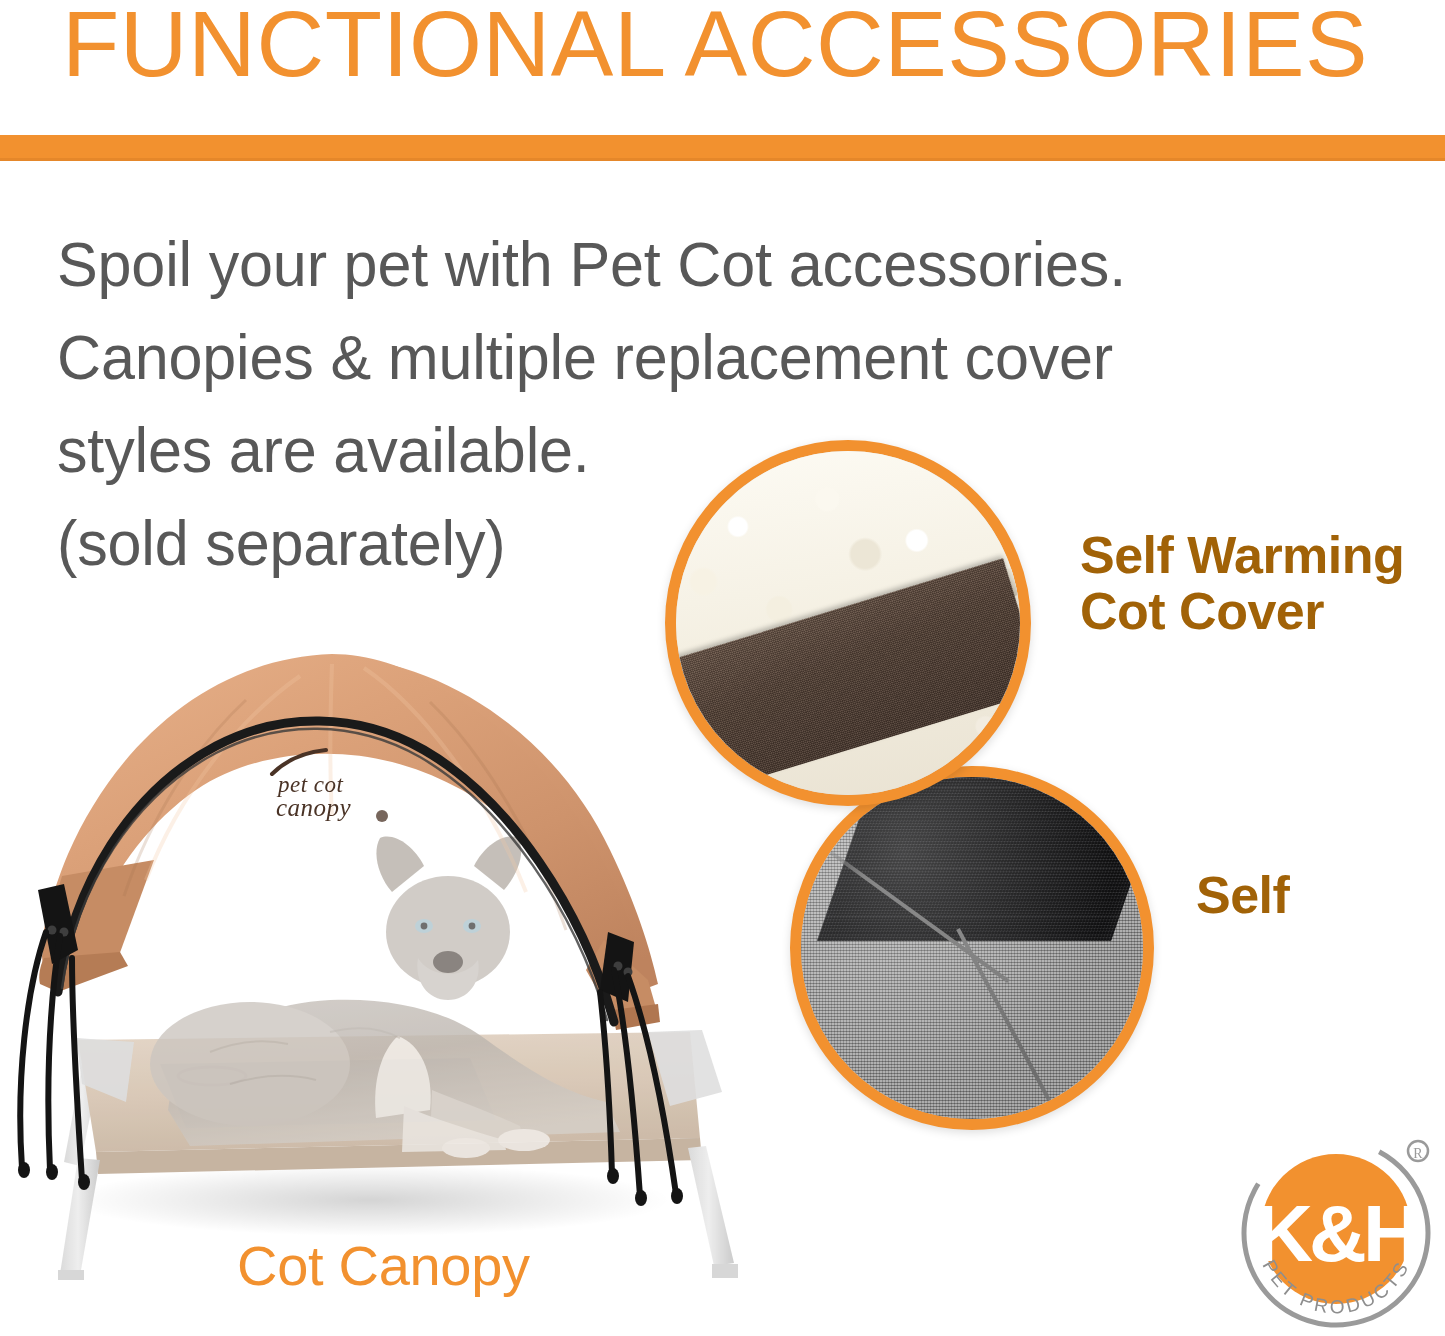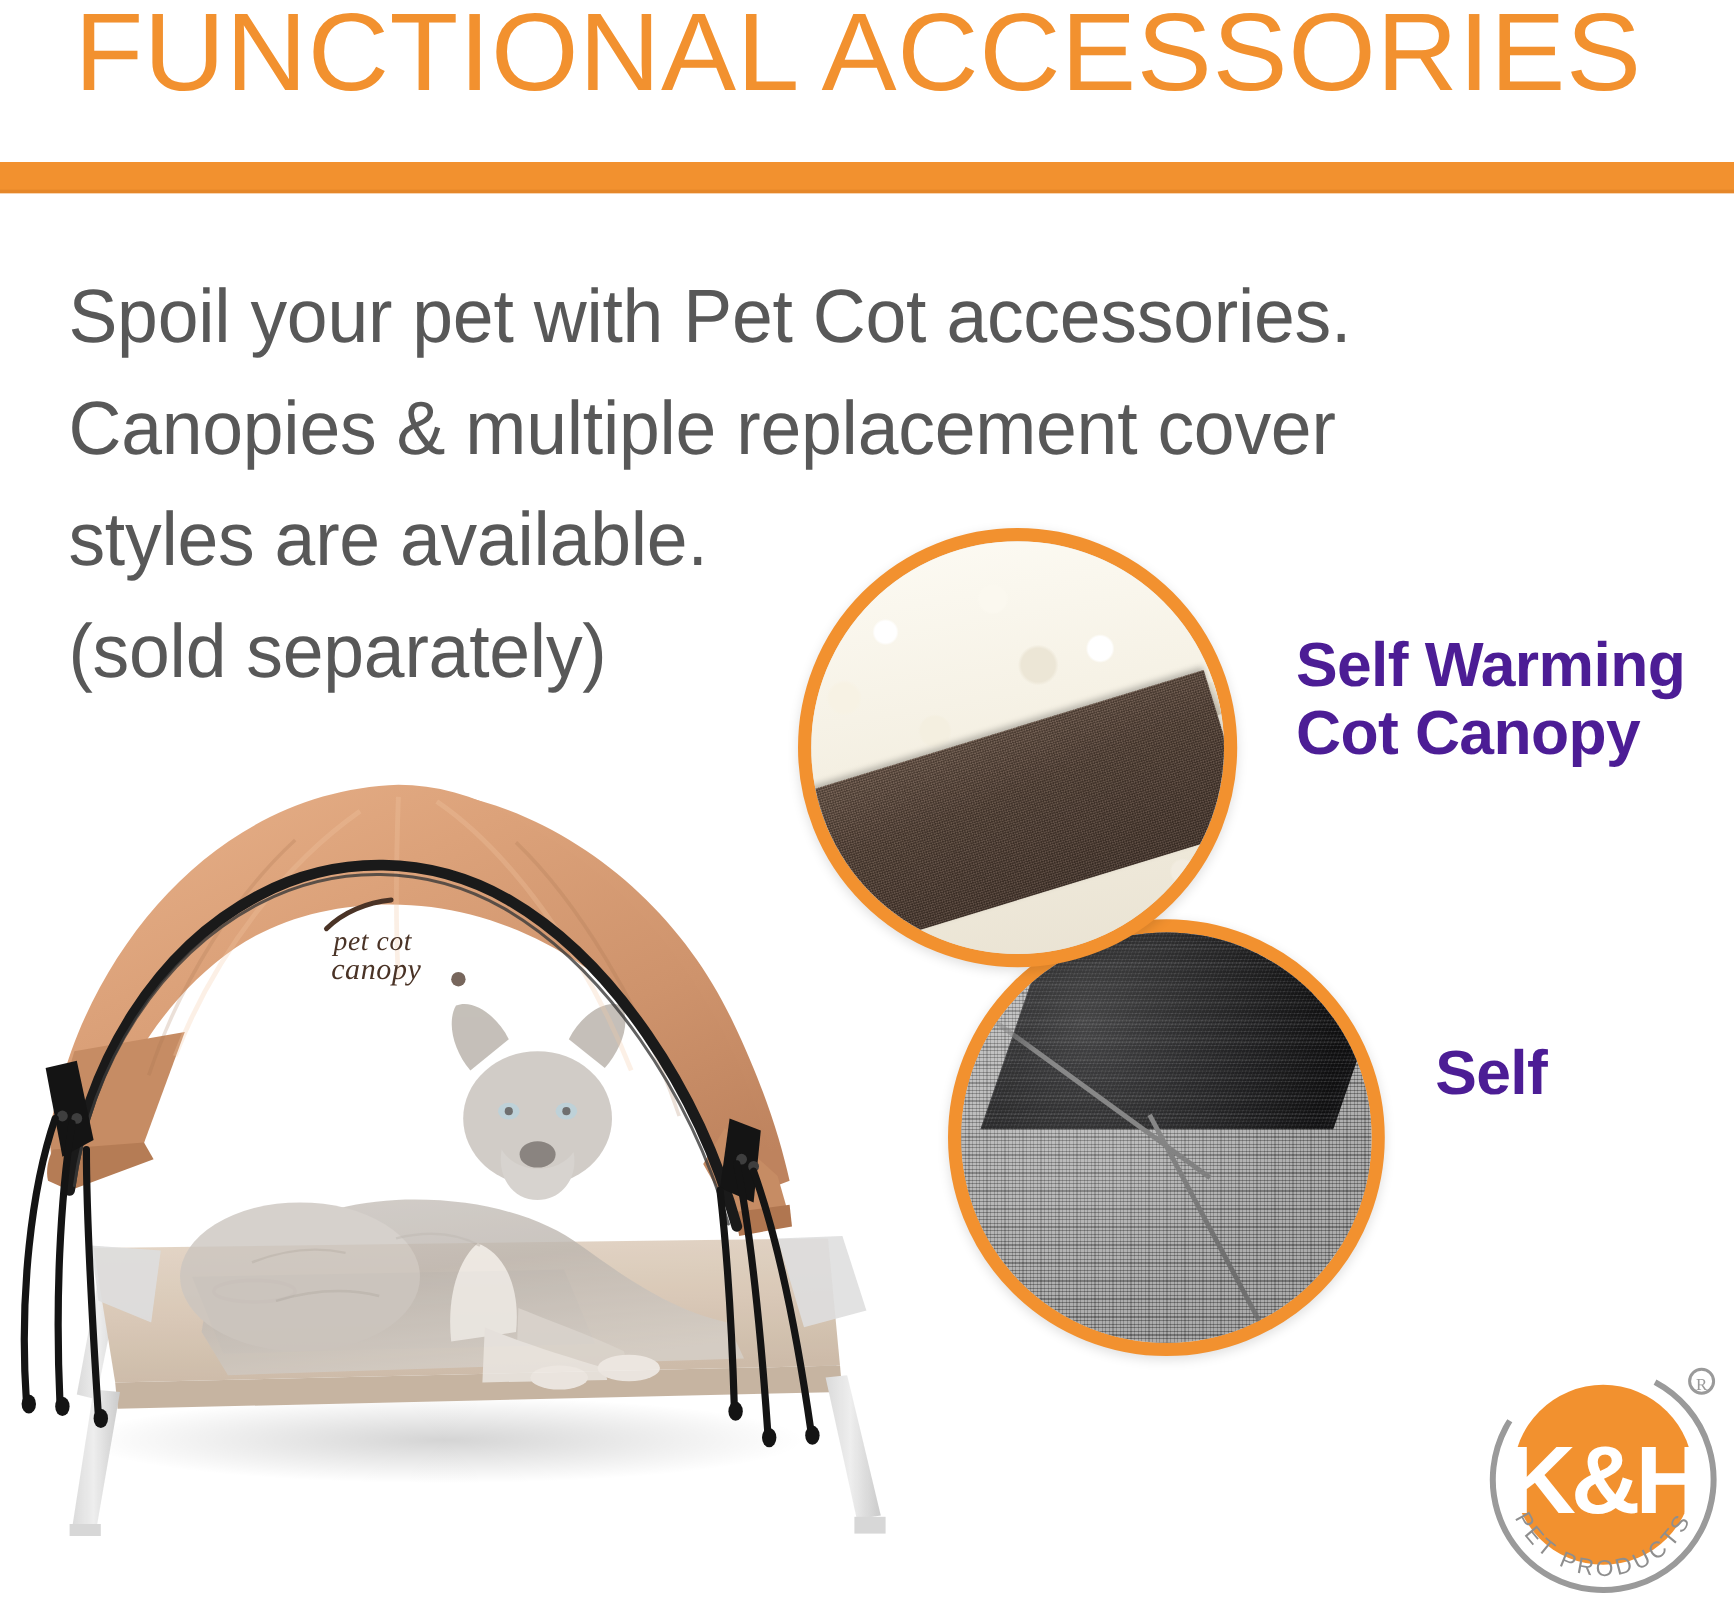--- a/index.html
+++ b/index.html
@@ -122,21 +122,21 @@
     background:linear-gradient(90deg,#787878,#6d6d6d 60%,rgba(90,90,90,0));
     transform:rotate(62deg);transform-origin:left center;
   }
   .mesh-gloss{
     position:absolute;inset:0;
     background:radial-gradient(ellipse at 30% 22%,rgba(255,255,255,.22),rgba(255,255,255,0) 62%);
   }
 
   
   .clabel{
-    position:absolute;color:#4c1d95;font-weight:bold;
+    position:absolute;color:#a16207;font-weight:bold;
     font-size:52px;line-height:56px;letter-spacing:-0.5px;
   }
   #label-warm{left:1080px;top:527px;width:360px;}
   #label-mesh{left:1196px;top:867px;width:250px;}
   .clabel span{display:block;white-space:nowrap;}
 
   
   .scene{position:absolute;left:0px;top:640px;width:760px;height:640px;}
   .scene svg{position:absolute;left:0;top:0;}
 
@@ -173,21 +173,21 @@
   <div class="circ" id="circ-mesh">
     <div class="fill meshbase"></div>
     <div class="mesh-black"></div>
     <div class="mesh-seamL"></div>
     <div class="mesh-seamR"></div>
     <div class="mesh-gloss"></div>
   </div>
 
   <div class="clabel" id="label-warm">
     <span>Self Warming</span>
-    <span>Cot Canopy</span>
+    <span>Cot Cover</span>
   </div>
   <div class="clabel" id="label-mesh">
     <span>Self</span>
   </div>
 
   <div class="scene">
     <svg width="760" height="640" viewBox="0 0 760 640">
       <defs>
         <linearGradient id="gCanopy" x1="0" y1="0" x2="0.85" y2="1">
           <stop offset="0%" stop-color="#E8B28B"></stop>
@@ -378,20 +378,21 @@
         <g>
           <path d="M272 134 C286 120, 306 112, 326 110" fill="none" stroke="#4A3326" stroke-width="4" stroke-linecap="round"></path>
           <text x="278" y="152" font-family="'Liberation Serif', serif" font-style="italic" font-size="23" fill="#4A3326" letter-spacing="0.5">pet cot</text>
           <text x="276" y="176" font-family="'Liberation Serif', serif" font-style="italic" font-size="25" fill="#4A3326" letter-spacing="0.5">canopy</text>
           <circle cx="382" cy="176" r="6" fill="#4A3326" opacity="0.75"></circle>
         </g>
       </g>
     </svg>
   </div>
 
+  <div class="cap">Cot Canopy</div>
 
   <div class="logo">
     <svg width="200" height="200" viewBox="0 0 200 200">
       <defs>
         <path id="arcPath" d="M 22 118 A 80 80 0 0 0 178 118"></path>
       </defs>
 
       <circle cx="100" cy="100" r="92" fill="none" stroke="#9A9A9A" stroke-width="5" stroke-dasharray="440 138" transform="rotate(-62 100 100)"></circle>
 
       <circle cx="100" cy="96" r="75" fill="#F2912F"></circle>

